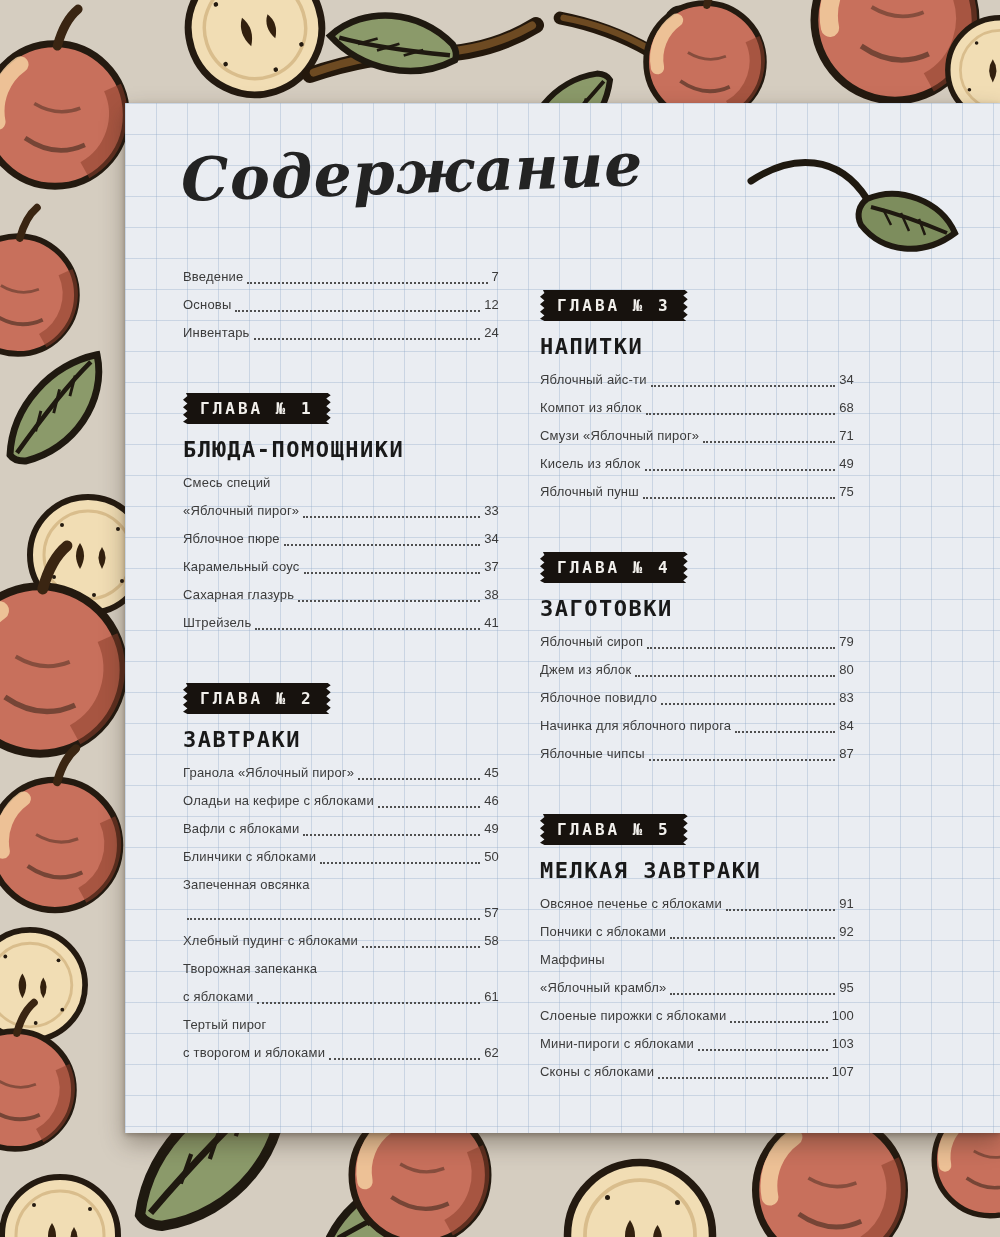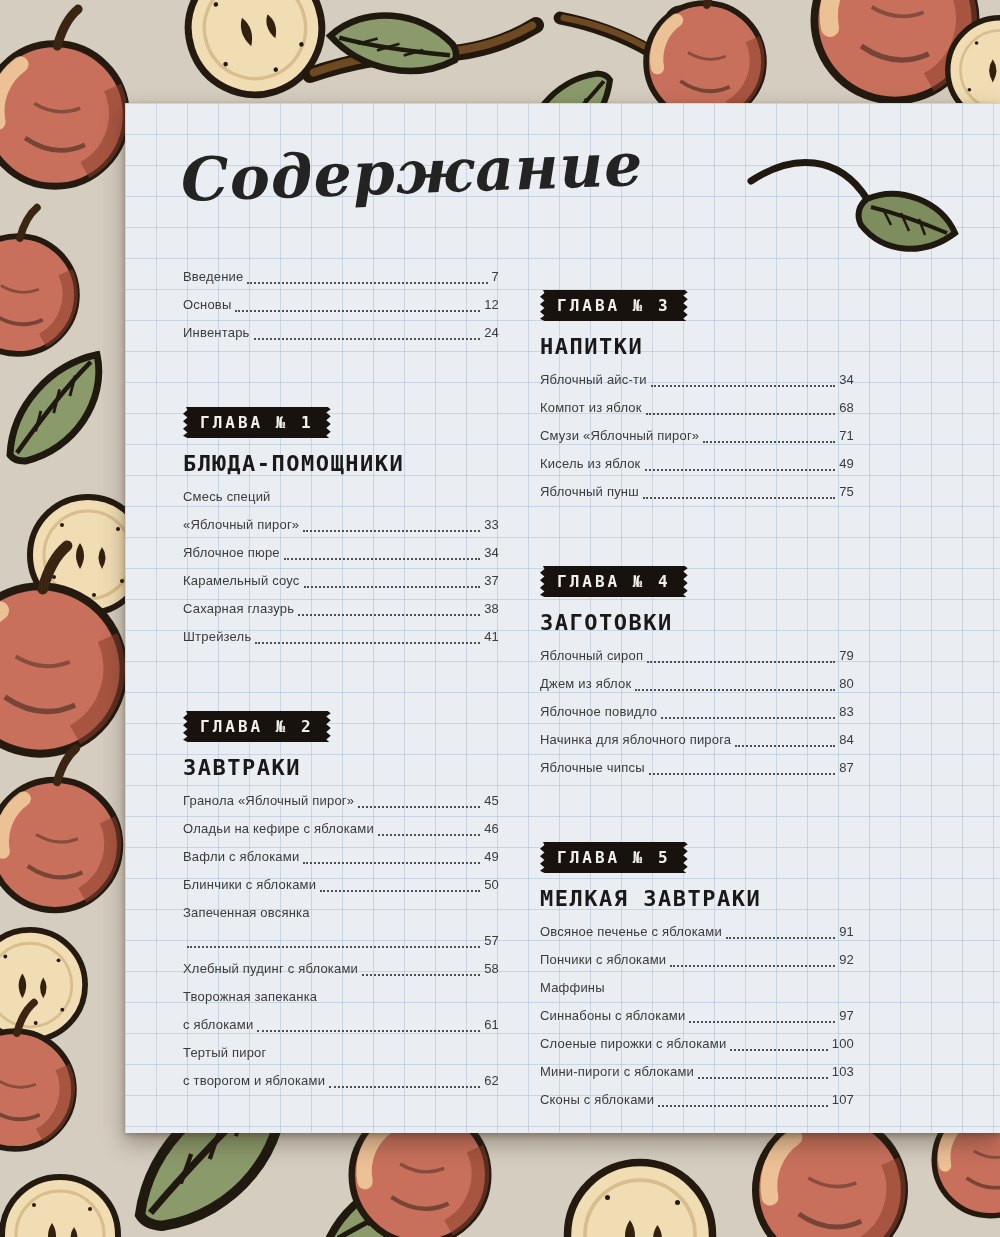--- a/index.html
+++ b/index.html
@@ -34,21 +34,21 @@
 
   
   .entry-line { display:flex; align-items:baseline; line-height:28px;
     font-size:13px; color:#3b3b3b; letter-spacing:.2px; }
   .lbl { white-space:nowrap; }
   .leader { flex:1 1 auto; min-width:12px; margin:0 4px;
     border-bottom:2px dotted #4f4f4f; align-self:flex-end; transform:translateY(-7px); }
   .pg { white-space:nowrap; }
 
   
-  .chapter { margin-top:60px; }
+  .chapter { margin-top:46px; }
   .col.right .chapter:first-child { margin-top:16px; }
 
   .badge {
     display:inline-block; background:#17120e; color:#f2f0ec; padding:6px 17px;
     clip-path:polygon(2% 0,98% 0,100% 7%,97% 18%,100% 30%,97% 43%,100% 55%,
       97% 68%,100% 80%,97% 92%,99% 100%,3% 100%,0 93%,3% 82%,0 70%,3% 58%,
       0 46%,3% 34%,0 22%,3% 10%);
   }
   .badge-text { font-family:"DejaVu Sans Mono", monospace; font-weight:700;
     font-size:16px; letter-spacing:3px; }
@@ -351,26 +351,24 @@
                 <div class="entry-line">
                   <span class="lbl">Пончики с яблоками</span>
                   <span class="leader"></span>
                   <span class="pg">92</span>
                 </div>
               </div>
               <div class="entry">
                 <div class="entry-line">
                   <span class="lbl">Маффины</span>
                 </div>
-              </div>
-              <div class="entry">
-                <div class="entry-line">
-                  <span class="lbl">Синнабоны с яблоками</span>
-                  <span class="leader"></span>
-                  <span class="pg">97</span>
+                <div class="entry-line">
+                  <span class="lbl">«Яблочный крамбл»</span>
+                  <span class="leader"></span>
+                  <span class="pg">95</span>
                 </div>
               </div>
               <div class="entry">
                 <div class="entry-line">
                   <span class="lbl">Слоеные пирожки с яблоками</span>
                   <span class="leader"></span>
                   <span class="pg">100</span>
                 </div>
               </div>
               <div class="entry">

